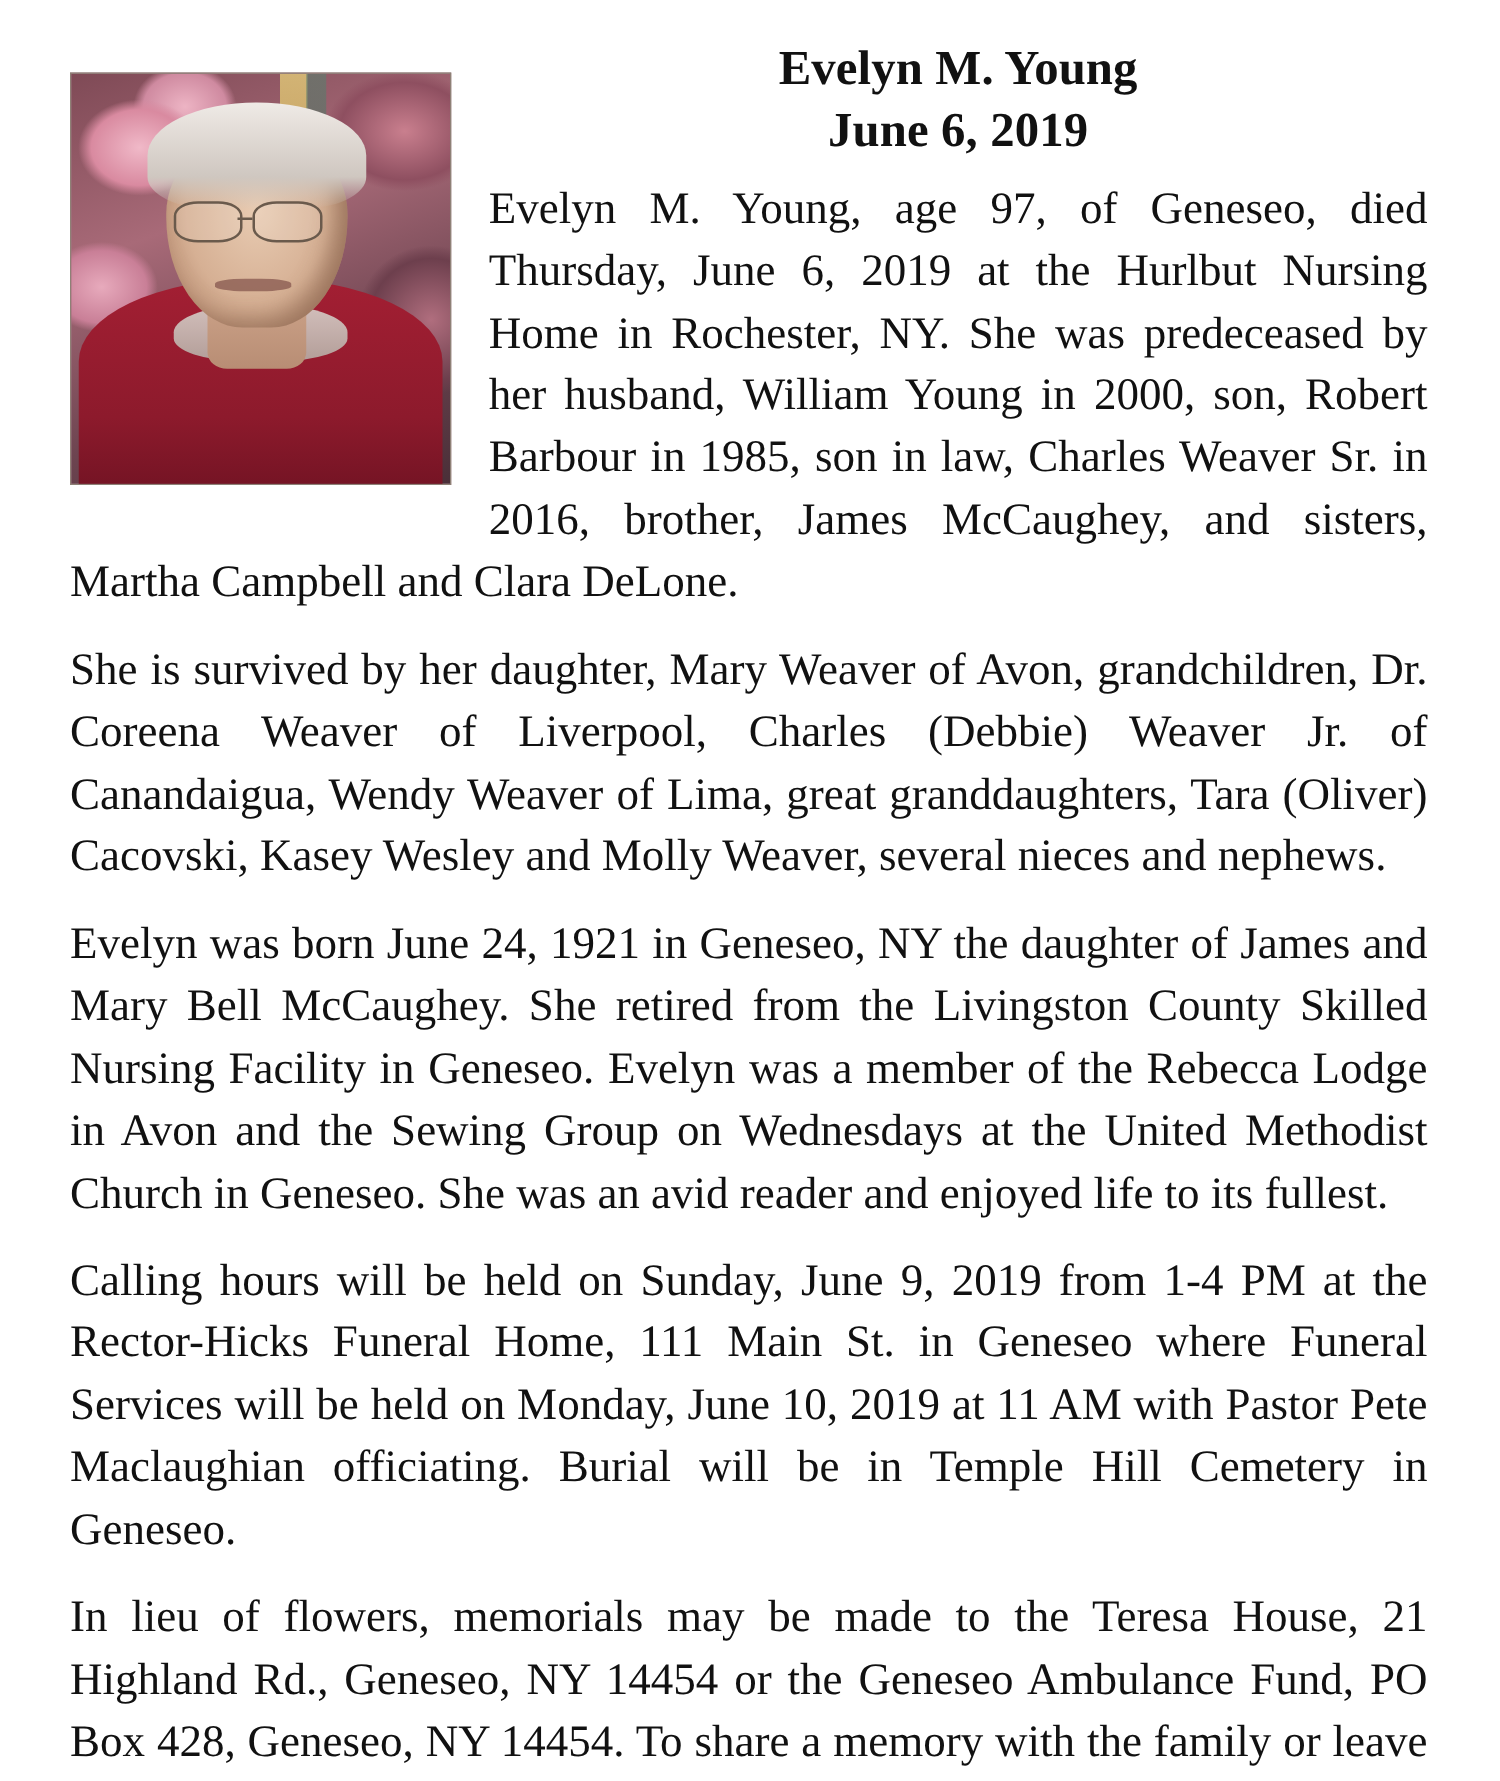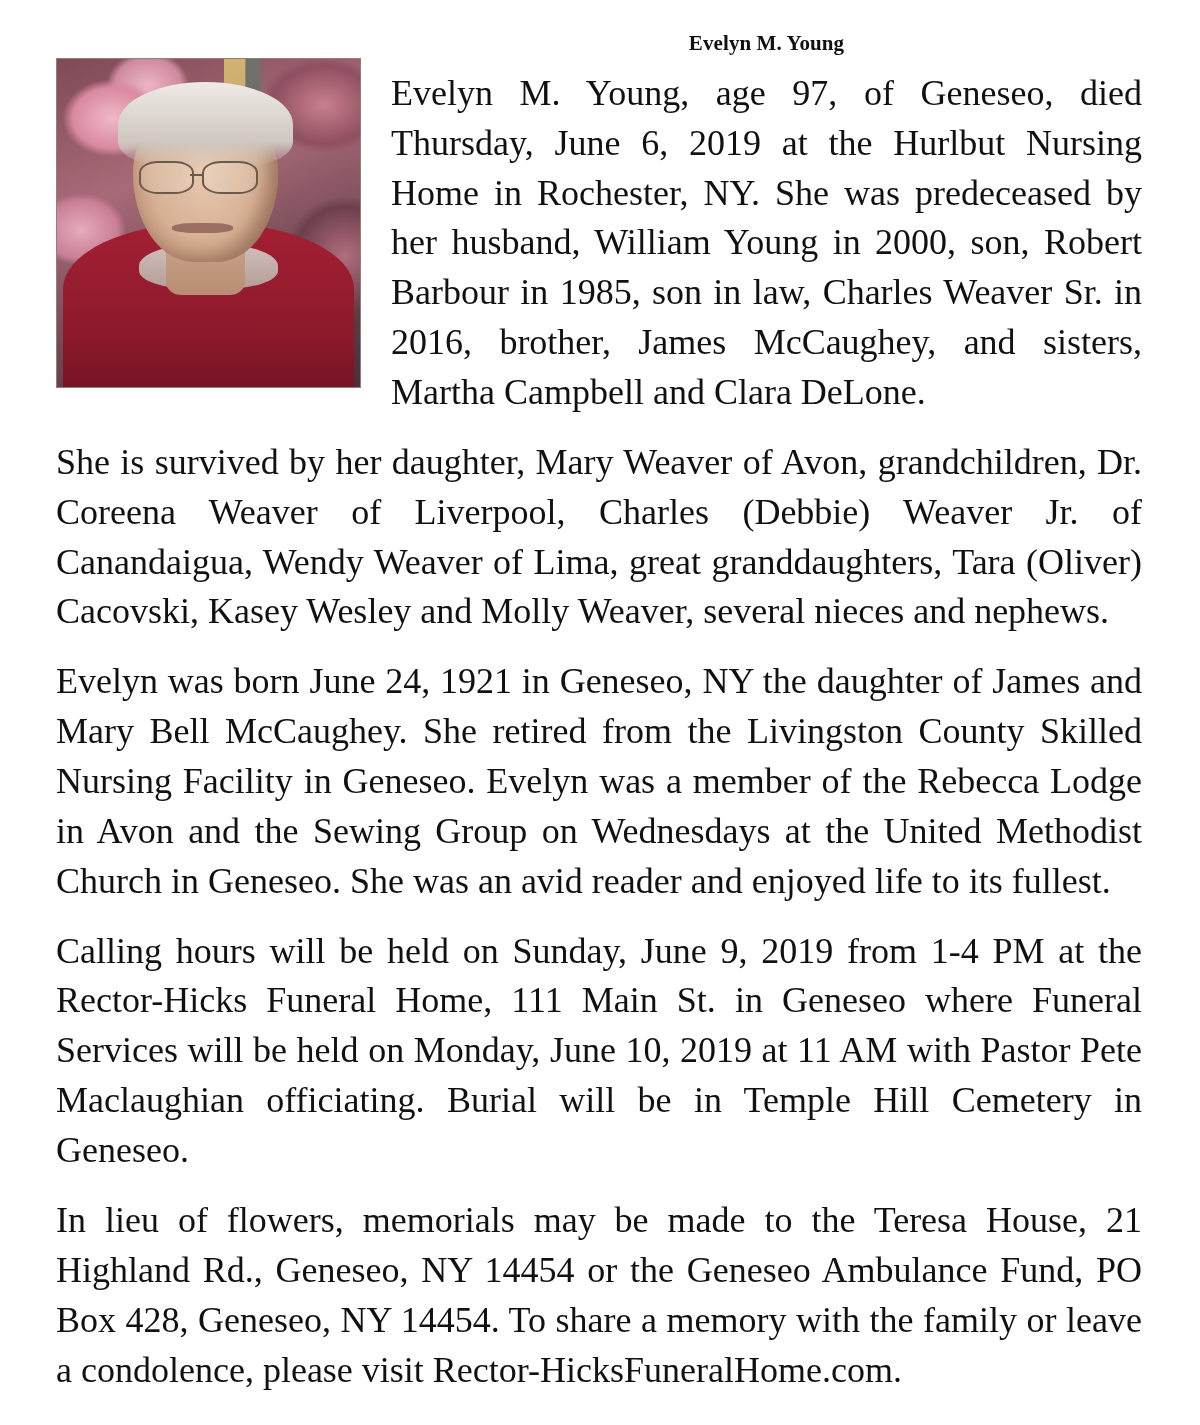--- a/index.html
+++ b/index.html
@@ -135,21 +135,21 @@
     width: 20%;
     height: 3%;
     background: #8b5c52;
     border-radius: 40%;
     opacity: .8;
   }
 
   .headline {
     text-align: center;
     font-weight: bold;
-    font-size: 21px;
+    font-size: 39px;
     line-height: 1.28;
     letter-spacing: .1px;
     margin: 0 0 12px 0;
     padding-left: 10px;
   }
   .headline .line2 { display: block; }
 
   p.body {
     margin: 0 0 20px 0;
     font-size: 36px;
@@ -176,20 +176,21 @@
     <div class="ph-face"></div>
     <div class="ph-hair"></div>
     <div class="ph-glass l"></div>
     <div class="ph-glass r"></div>
     <div class="ph-bridge"></div>
     <div class="ph-mouth"></div>
   </div>
 
   <h1 class="headline">
     <span>Evelyn M. Young</span>
+    <span class="line2">June 6, 2019</span>
   </h1>
 
   <p class="body">Evelyn M. Young, age 97, of Geneseo, died Thursday, June 6, 2019 at the Hurlbut Nursing Home in Rochester, NY. She was predeceased by her husband, William Young in 2000, son, Robert Barbour in 1985, son in law, Charles Weaver Sr. in 2016, brother, James McCaughey, and sisters, Martha Campbell and Clara DeLone.</p>
   <div class="clearfix"></div>
   <p class="body">She is survived by her daughter, Mary Weaver of Avon, grandchildren, Dr. Coreena Weaver of Liverpool, Charles (Debbie) Weaver Jr. of Canandaigua, Wendy Weaver of Lima, great granddaughters, Tara (Oliver) Cacovski, Kasey Wesley and Molly Weaver, several nieces and nephews.</p>
   <p class="body">Evelyn was born June 24, 1921 in Geneseo, NY the daughter of James and Mary Bell McCaughey. She retired from the Livingston County Skilled Nursing Facility in Geneseo. Evelyn was a member of the Rebecca Lodge in Avon and the Sewing Group on Wednesdays at the United Methodist Church in Geneseo. She was an avid reader and enjoyed life to its fullest.</p>
   <p class="body">Calling hours will be held on Sunday, June 9, 2019 from 1-4 PM at the Rector-Hicks Funeral Home, 111 Main St. in Geneseo where Funeral Services will be held on Monday, June 10, 2019 at 11 AM with Pastor Pete Maclaughian officiating. Burial will be in Temple Hill Cemetery in Geneseo.</p>
   <p class="body">In lieu of flowers, memorials may be made to the Teresa House, 21 Highland Rd., Geneseo, NY 14454 or the Geneseo Ambulance Fund, PO Box 428, Geneseo, NY 14454. To share a memory with the family or leave a condolence, please visit Rector-HicksFuneralHome.com.</p>
 
 </div>

